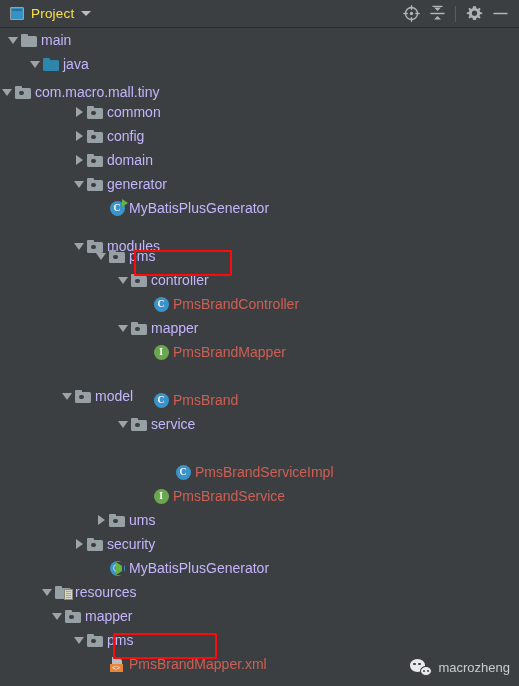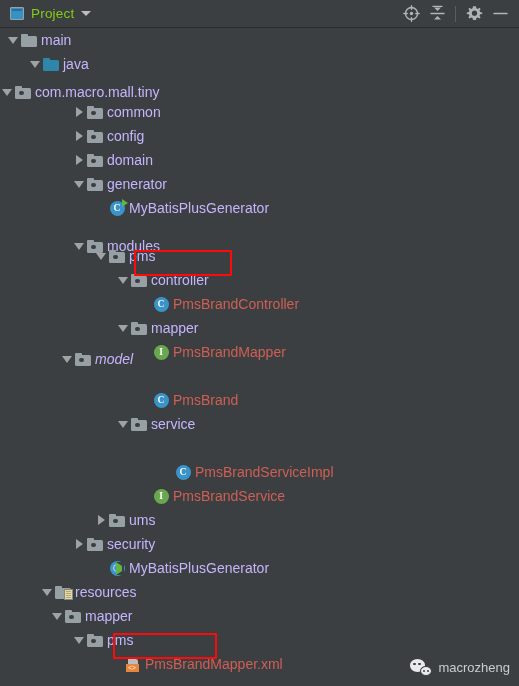--- a/index.html
+++ b/index.html
@@ -18,21 +18,21 @@
     height:28px;
     box-sizing:border-box;
     background:#3c3f41;
     border-bottom:1px solid #2b2b2b;
     display:flex;
     align-items:center;
     padding:0 6px 0 10px;
   }
   .hdr-left{display:flex;align-items:center;gap:7px;}
   .hdr-title{
-    color:#84cc16;font-size:13.5px;letter-spacing:.2px;
+    color:#fde047;font-size:13.5px;letter-spacing:.2px;
   }
   .hdr-spacer{flex:1 1 auto;}
   .hdr-right{display:flex;align-items:center;gap:0px;}
   .hdr-btn{
     width:26px;height:24px;display:flex;align-items:center;justify-content:center;
   }
   .hdr-sep{
     width:1px;height:16px;background:#5a5d5f;margin:0 5px;
   }
 
@@ -394,21 +394,21 @@
       </span>
       <span class="label plain">mapper</span>
     </div>
     <div class="row" style="top: 312px; padding-left: 138px;">
       <span class="twist empty"></span>
       <span class="ico">
         <span class="iface">I</span>
       </span>
       <span class="label mod">PmsBrandMapper</span>
     </div>
-    <div class="row" style="top: 319px; padding-left: 60px; font-style: italic;">
+    <div class="row" style="top: 356px; padding-left: 60px;">
       <span class="twist">
         <span class="tri-down"></span>
       </span>
       <span class="ico">
         <span class="f-base f-pkg">
           <b></b>
           <i></i>
         </span>
       </span>
       <span class="label plain">model</span>
@@ -507,21 +507,21 @@
         <span class="tri-down"></span>
       </span>
       <span class="ico">
         <span class="f-base f-pkg">
           <b></b>
           <i></i>
         </span>
       </span>
       <span class="label plain">pms</span>
     </div>
-    <div class="row" style="top: 624px; padding-left: 94px; margin-left: 16px;">
+    <div class="row" style="top: 624px; padding-left: 94px;">
       <span class="twist empty"></span>
       <span class="ico">
         <span class="xmlico">
           <span class="pg"></span>
           <span class="tag">&lt;&gt;</span>
         </span>
       </span>
       <span class="label mod">PmsBrandMapper.xml</span>
     </div>
   </div>

